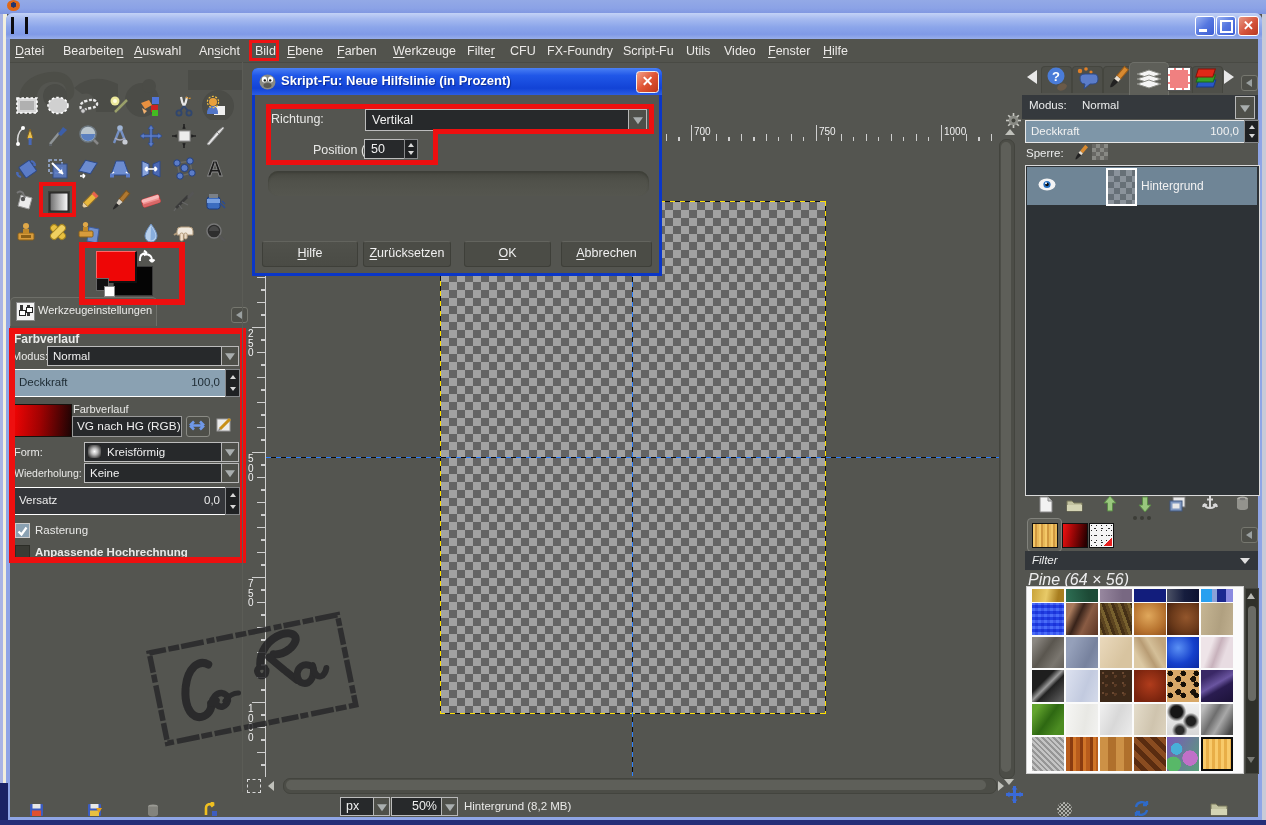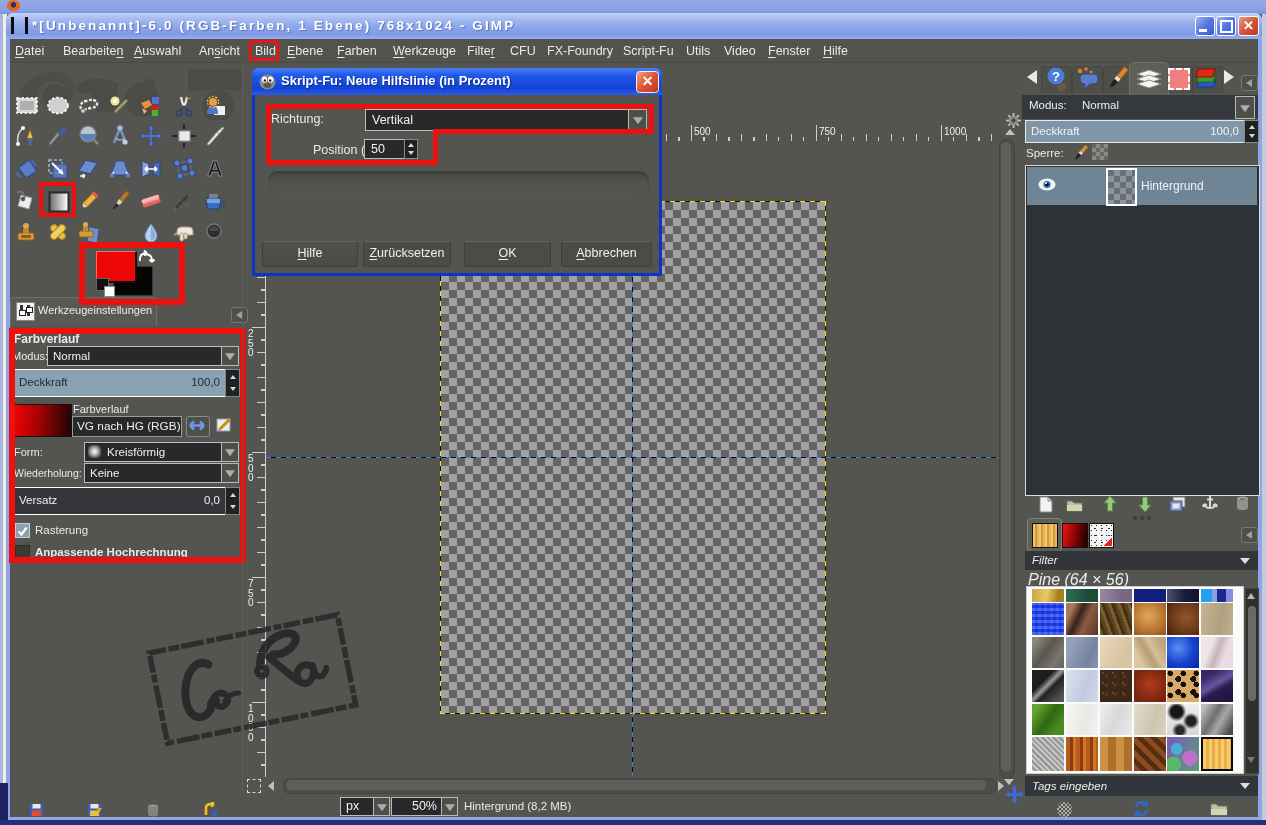--- a/index.html
+++ b/index.html
@@ -22,21 +22,20 @@
 <div class="abs" style="left:7px;top:0;width:13px;height:11px;border-radius:50%;background:radial-gradient(circle at 50% 45%,#24356e 0 28%,#e06818 32% 70%,#a33f10 100%);"></div>
 
 <div class="abs" style="left:0;top:14px;width:2.5px;height:770px;background:#a9b4e4;"></div>
 <div class="abs" style="left:2.5px;top:14px;width:4.5px;height:770px;background:#f2efde;"></div>
 
 <div class="abs" style="left:6px;top:13px;width:1256px;height:808px;background:#8fa5e6;border-radius:7px 7px 0 0;"></div>
 
 <div class="abs" style="left:6px;top:13px;width:1256px;height:26px;border-radius:7px 7px 0 0;background:linear-gradient(180deg,#c3d2f6 0%,#a7bbf0 22%,#8ba5ea 55%,#809ae6 82%,#98aeea 100%);"></div>
 <div class="abs" style="left:11px;top:17px;width:3px;height:17px;background:#0b0b0f;"></div>
 <div class="abs" style="left:25px;top:17px;width:3px;height:17px;background:#0b0b0f;"></div>
-<div class="abs" style="left:32px;top:17px;height:18px;color:#fff;font-size:13.5px;font-weight:bold;letter-spacing:2.1px;line-height:18px;text-shadow:1px 1px 1px #5a72b8;">*[Unbenannt]-6.0 (RGB-Farben, 1 Ebene) 768x1024 - GIMP</div>
 <div class="abs" style="left:1195px;top:16px;width:18px;height:18px;border-radius:3px;border:1px solid #fff;background:linear-gradient(135deg,#9db4f2 0%,#5577e0 50%,#3c5cd4 100%);">
       <div class="abs" style="left:3px;bottom:3px;width:8px;height:3px;background:#fff;"></div>
     </div>
 <div class="abs" style="left:1216px;top:16px;width:18px;height:18px;border-radius:3px;border:1px solid #fff;background:linear-gradient(135deg,#9db4f2 0%,#5577e0 50%,#3c5cd4 100%);">
       <div class="abs" style="left:3px;top:3px;width:9px;height:9px;border:2px solid #fff;"></div>
     </div>
 <div class="abs" style="left:1238px;top:16px;width:19px;height:18px;border-radius:3px;border:1px solid #fff;background:linear-gradient(135deg,#e89884 0%,#d4523a 55%,#b83922 100%);color:#fff;font-weight:bold;font-size:13px;text-align:center;line-height:17px;">✕</div>
 
 <div class="abs" style="left:10px;top:39px;width:1248px;height:778px;background:#545550;"></div>
 
@@ -359,21 +358,21 @@
 <div class="abs" style="left:15px;top:545px;width:13px;height:13px;background:#3a3b35;border:1px solid #2c2d27;"></div>
 <div class="txt" style="left:35px;top:546px;font-weight:bold;font-size:11.5px;">Anpassende Hochrechnung</div>
 
 <div class="abs" style="left:9px;top:328px;width:225px;height:223px;border:6.5px solid #ee0f0f;"></div>
 
 <div class="abs" style="left:242px;top:62px;width:1px;height:730px;background:#5b5c56;"></div>
 
 <div class="abs" style="left:266px;top:137px;width:736px;height:4px;background:repeating-linear-gradient(90deg,#cfcfcf 0 1px,transparent 1px 12.5px);"></div>
 <div class="abs" style="left:266px;top:134px;width:736px;height:7px;background:repeating-linear-gradient(90deg,#cfcfcf 0 1px,transparent 1px 25px);"></div>
 <div class="abs" style="left:266px;top:125px;width:736px;height:16px;background:repeating-linear-gradient(90deg,#cfcfcf 0 1px,transparent 1px 125px);background-position:50px 0;"></div>
-<div class="abs" style="left:694px;top:126px;color:#f0f0f0;font-size:10px;">500</div>
+<div class="abs" style="left:694px;top:126px;color:#f0f0f0;font-size:10px;">700</div>
 <div class="abs" style="left:819px;top:126px;color:#f0f0f0;font-size:10px;">750</div>
 <div class="abs" style="left:944px;top:126px;color:#f0f0f0;font-size:10px;">1000</div>
 
 <div class="abs" style="left:261px;top:141px;width:4px;height:636px;background:repeating-linear-gradient(180deg,#cfcfcf 0 1px,transparent 1px 12.5px);background-position:0 11px;"></div>
 <div class="abs" style="left:257px;top:141px;width:8px;height:636px;background:repeating-linear-gradient(180deg,#cfcfcf 0 1px,transparent 1px 25px);background-position:0 11px;"></div>
 <div class="abs" style="left:252px;top:141px;width:13px;height:636px;background:repeating-linear-gradient(180deg,#cfcfcf 0 1px,transparent 1px 125px);background-position:0 61px;"></div>
 <div class="abs" style="left:248px;top:329px;color:#f0f0f0;font-size:10px;line-height:9.5px;">2<br>5<br>0</div>
 <div class="abs" style="left:248px;top:454px;color:#f0f0f0;font-size:10px;line-height:9.5px;">5<br>0<br>0</div>
 <div class="abs" style="left:248px;top:579px;color:#f0f0f0;font-size:10px;line-height:9.5px;">7<br>5<br>0</div>
 <div class="abs" style="left:248px;top:704px;color:#f0f0f0;font-size:10px;line-height:9.5px;">1<br>0<br>0<br>0</div>
@@ -617,21 +616,20 @@
 <div class="abs" style="left:1100px;top:737px;width:32px;height:34px;background:repeating-linear-gradient(90deg,#cd9146 0 8px,#b0702c 8px 16px);"></div>
 <div class="abs" style="left:1134px;top:737px;width:32px;height:34px;background:repeating-linear-gradient(45deg,#8a4c20 0 5px,#5a2c10 5px 10px),repeating-linear-gradient(-45deg,#7a401c00 0 5px,#4a220c60 5px 10px);"></div>
 <div class="abs" style="left:1167px;top:737px;width:32px;height:34px;background:radial-gradient(circle at 30% 35%,#48b0d8 0 18%,transparent 19%),radial-gradient(circle at 72% 62%,#c070c8 0 24%,transparent 25%),radial-gradient(circle at 20% 80%,#58b868 0 20%,transparent 21%),linear-gradient(120deg,#7a58b8,#58a078);"></div>
 <div class="abs" style="left:1201px;top:737px;width:32px;height:34px;border:2px solid #0a0a0a;box-sizing:border-box;background:repeating-linear-gradient(90deg,#f8ca6a 0 3px,#e8ae48 3px 6px);"></div>
 
 <div class="abs" style="left:1245px;top:588px;width:12px;height:184px;background:#2f302a;border:1px solid #44453f;"></div>
 <div class="abs" style="left:1247.5px;top:606px;width:8px;height:95px;border-radius:4px;background:#6a6b65;"></div>
 <div class="abs" style="left:1247px;top:593px;width:0;height:0;border-left:4.5px solid transparent;border-right:4.5px solid transparent;border-bottom:6px solid #b8b9b3;"></div>
 <div class="abs" style="left:1247px;top:757px;width:0;height:0;border-left:4.5px solid transparent;border-right:4.5px solid transparent;border-top:6px solid #787973;"></div>
 
-<div class="drow" style="left:1025px;top:776px;width:233px;height:20px;line-height:20px;"><span style="margin-left:7px;">Tags eingeben</span><span style="position:absolute;right:8px;top:7px;border-left:5px solid transparent;border-right:5px solid transparent;border-top:6px solid #e0e0e0;"></span></div>
 
 <div class="abs" style="left:1057px;top:802px;width:15px;height:15px;border-radius:50%;background:conic-gradient(#c8c8c4 25%,#54554f 0 50%,#c8c8c4 0 75%,#54554f 0) 0 0/4px 4px;opacity:.8;"></div>
 <svg class="abs" style="left:1133px;top:800px;" width="17" height="17">
       <path d="M3 7 A6 6 0 0 1 14 5 M14 5 L14 1 M14 5 L10 5 M14 10 A6 6 0 0 1 3 12 M3 12 L3 16 M3 12 L7 12" stroke="#2e6ac8" stroke-width="2.4" fill="none"></path>
     </svg>
 <svg class="abs" style="left:1210px;top:801px;" width="18" height="15">
       <path d="M1 3 L6 3 L8 5 L17 5 L17 14 L1 14 Z" fill="#c2c2a0" stroke="#76765a"></path>
       <rect x="1" y="8" width="16" height="6" fill="#d4d4b4"></rect>
     </svg>
 

